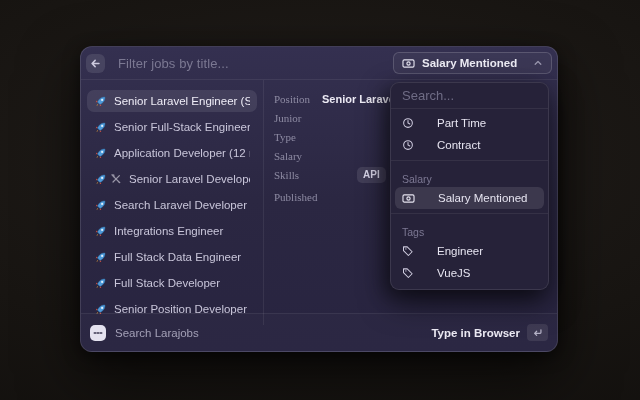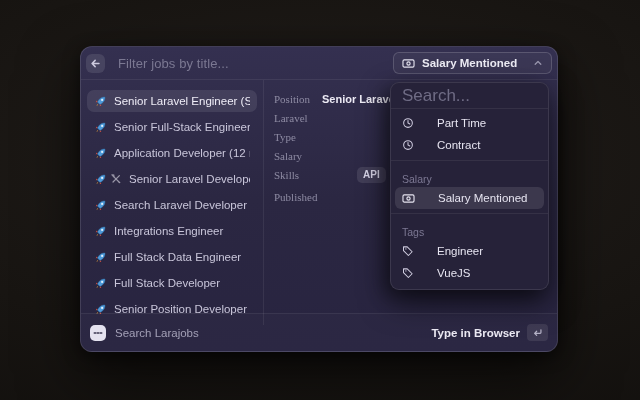--- a/index.html
+++ b/index.html
@@ -44,21 +44,21 @@
   .drow .dvalue { margin-left:4px; font-size:11px; font-weight:bold; color:#eceaf4; white-space:nowrap; }
   .drow .dtags { margin-left:39px; display:flex; gap:4px; }
   .pill { font-size:10px; font-weight:bold; color:#d6d3e6; background:rgba(255,255,255,0.10);
           border-radius:5px; padding:2px 6px; line-height:1.2; }
   
   .dd-panel { position:absolute; top:35px; right:8px; width:159px; z-index:6;
               background:#262239; border:1px solid rgba(255,255,255,0.10); border-radius:9px;
               box-shadow:0 12px 30px rgba(0,0,0,0.55), -6px 6px 18px rgba(0,0,0,0.35);
               padding-bottom:5px; overflow:hidden; }
   .dd-search { height:26px; display:flex; align-items:center; padding:0 11px;
-               border-bottom:1px solid rgba(255,255,255,0.07); font-size:17px; color:#6f6c85; }
+               border-bottom:1px solid rgba(255,255,255,0.07); font-size:13px; color:#6f6c85; }
   .dd-sep { height:1px; background:rgba(255,255,255,0.07); margin:4px 0; }
   .dd-label { font-size:10.5px; color:#7c7893; padding:5px 11px 2px 11px; }
   .dd-item { height:22px; margin:0 4px; padding:0 7px; display:flex; align-items:center; gap:8px;
              border-radius:6px; color:#a5a2b8; }
   .dd-item .t { font-size:11.5px; color:#e6e4f0; white-space:nowrap;padding-left:15px; }
   .dd-item.sel { background:rgba(255,255,255,0.10); }
   .dd-group { padding-top:3px; }
   
   .ftr { position:absolute; left:0; right:0; bottom:0; height:38px;
          border-top:1px solid rgba(255,255,255,0.07);
@@ -239,21 +239,21 @@
           </span>
           <span class="title">Senior Position Developer</span>
         </div>
       </div>
     <div class="detail">
         <div class="drow">
           <span class="dlabel">Position</span>
           <span class="dvalue">Senior Laravel Eng</span>
         </div>
         <div class="drow">
-          <span class="dlabel">Laravel</span>
+          <span class="dlabel">Junior</span>
         </div>
         <div class="drow">
           <span class="dlabel">Type</span>
         </div>
         <div class="drow">
           <span class="dlabel">Salary</span>
         </div>
         <div class="drow">
           <span class="dlabel">Skills</span>
           <span class="dtags">

